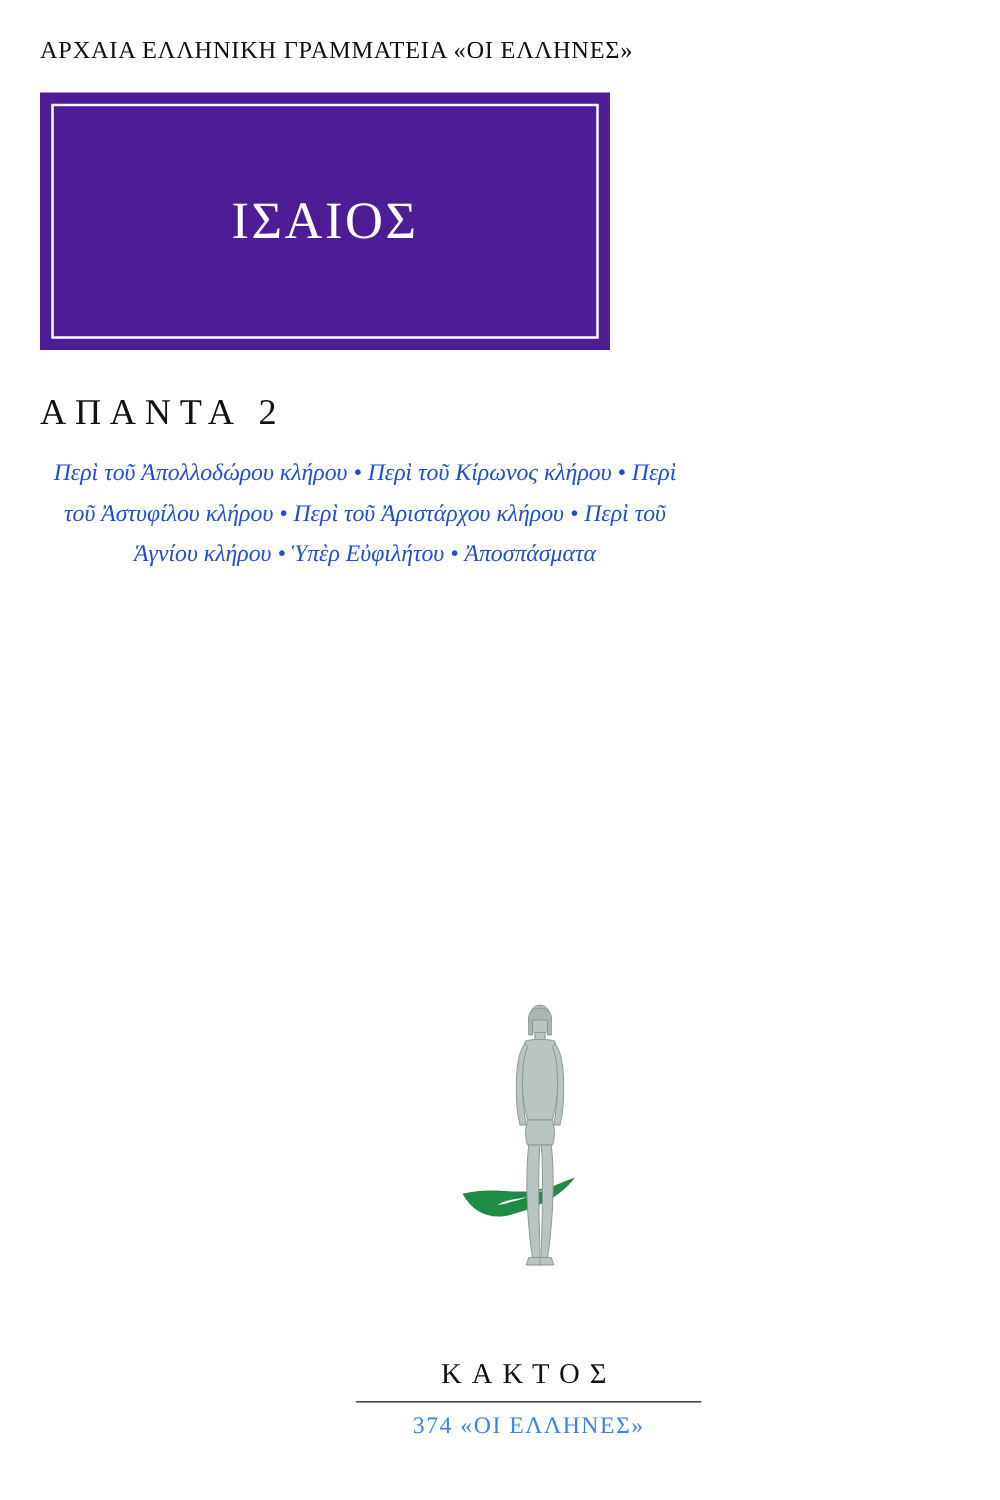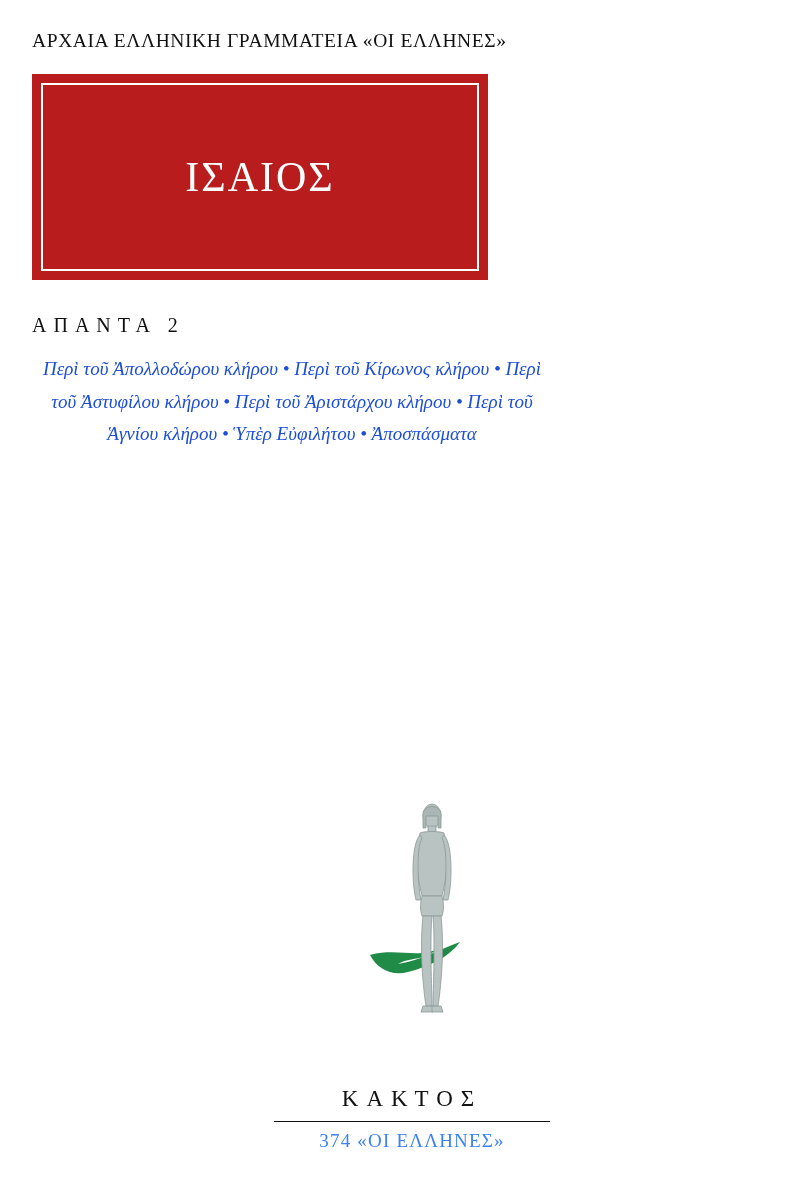--- a/index.html
+++ b/index.html
@@ -36,21 +36,21 @@
     text-transform: uppercase;
     color: #111;
     white-space: nowrap;
   }
 
   
   .title-box {
     margin-top: 22px;
     width: 456px;
     height: 206px;
-    background: #b91c1c;
+    background: #4c1d95;
     padding: 9px;
   }
   .title-box-inner {
     width: 100%;
     height: 100%;
     border: 2px solid #ffffff;
     display: flex;
     align-items: center;
     justify-content: center;
   }
@@ -59,21 +59,21 @@
     font-size: 42px;
     letter-spacing: 2px;
     font-variant: small-caps;
     text-transform: uppercase;
     font-family: "Liberation Serif", serif;
   }
 
   
   .volume {
     margin-top: 34px;
-    font-size: 20px;
+    font-size: 29px;
     letter-spacing: 7px;
     color: #111;
   }
 
   
   .contents {
     margin-top: 16px;
     width: 520px;
     text-align: center;
     font-style: italic;
@@ -92,21 +92,21 @@
     display: flex;
     align-items: center;
     justify-content: center;
   }
   .figure-wrap svg { display: block; }
 
   
   .footer {
     position: absolute;
     bottom: 48px;
-    left: 2px;
+    left: 13px;
     width: 756px;
     text-align: center;
   }
   .publisher {
     font-size: 23px;
     letter-spacing: 8px;
     font-variant: small-caps;
     text-transform: uppercase;
     color: #111;
   }

